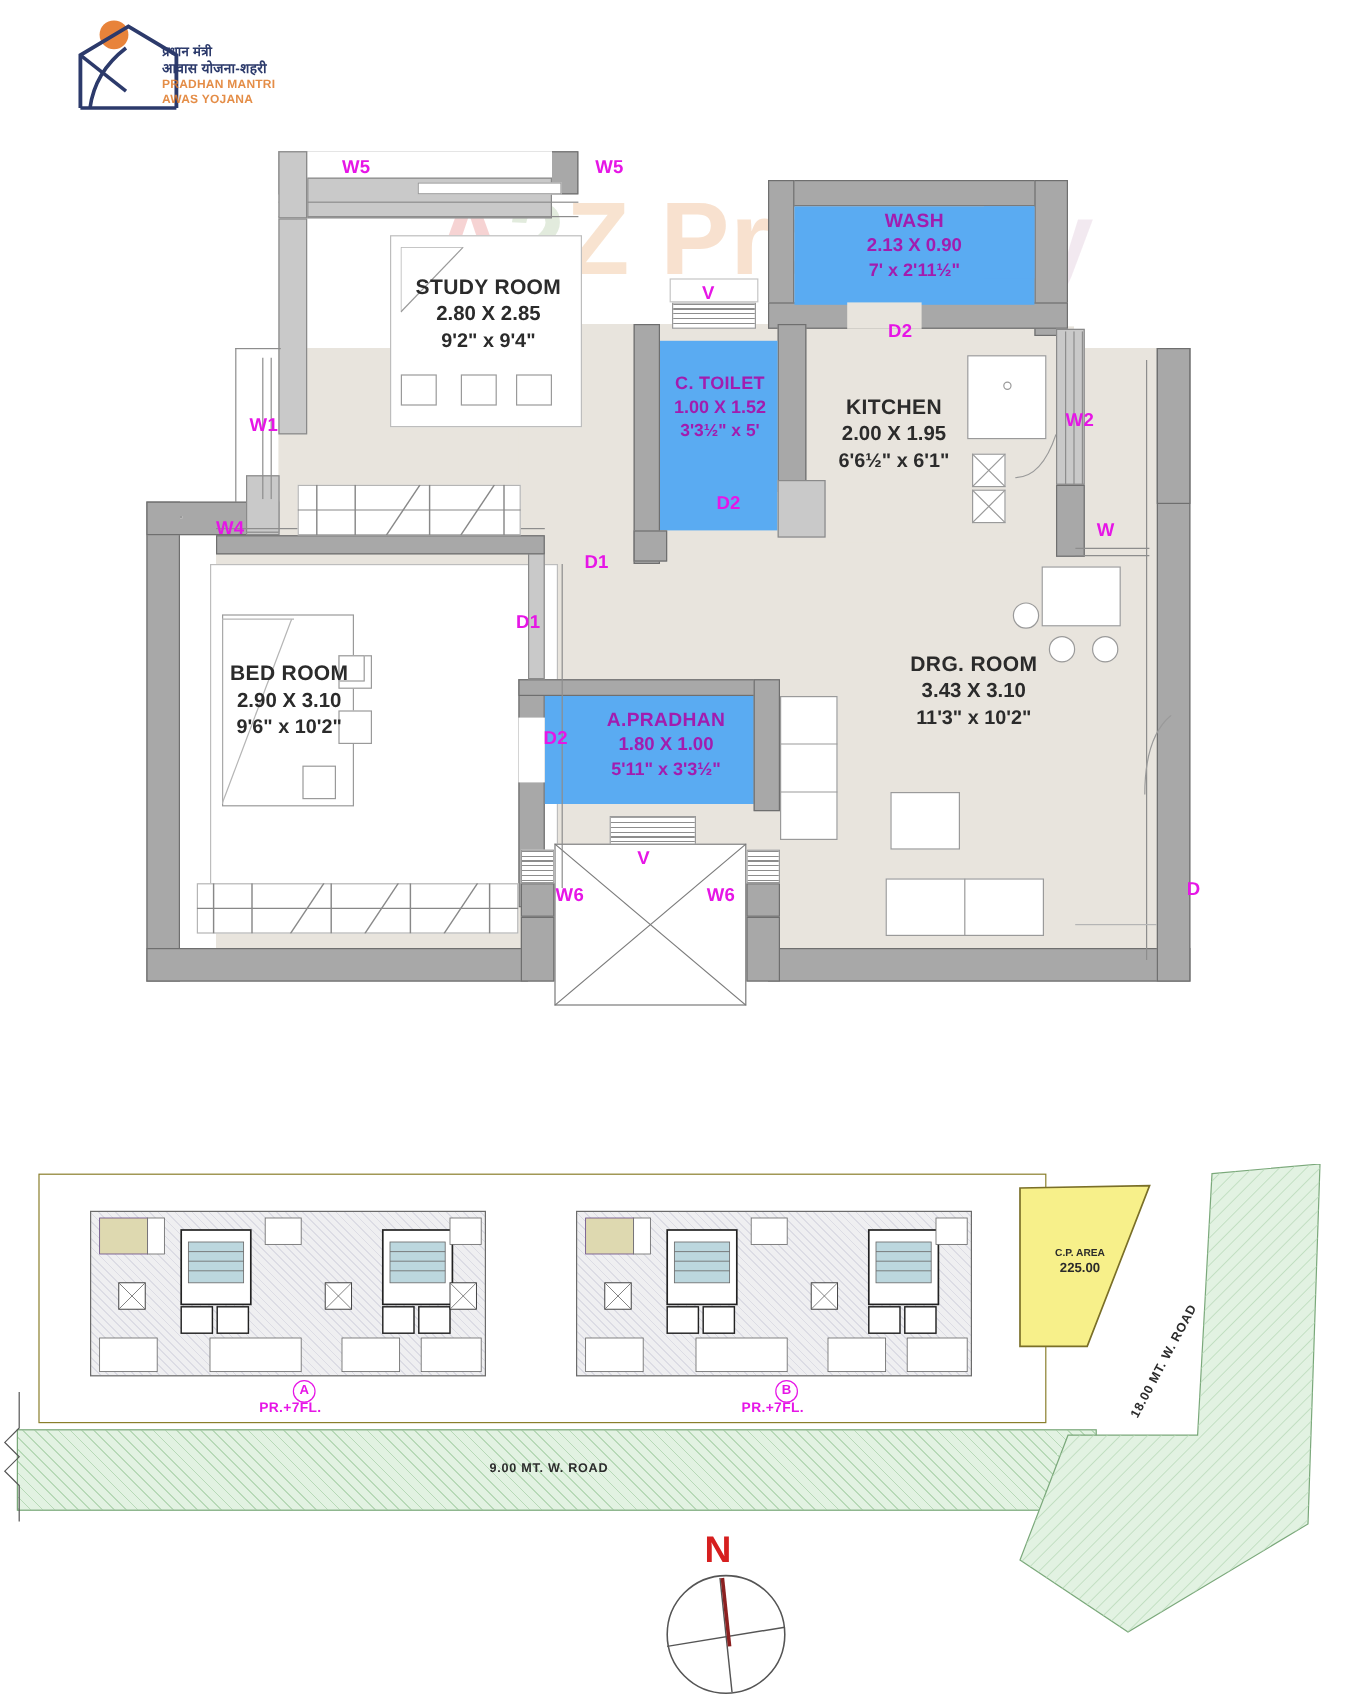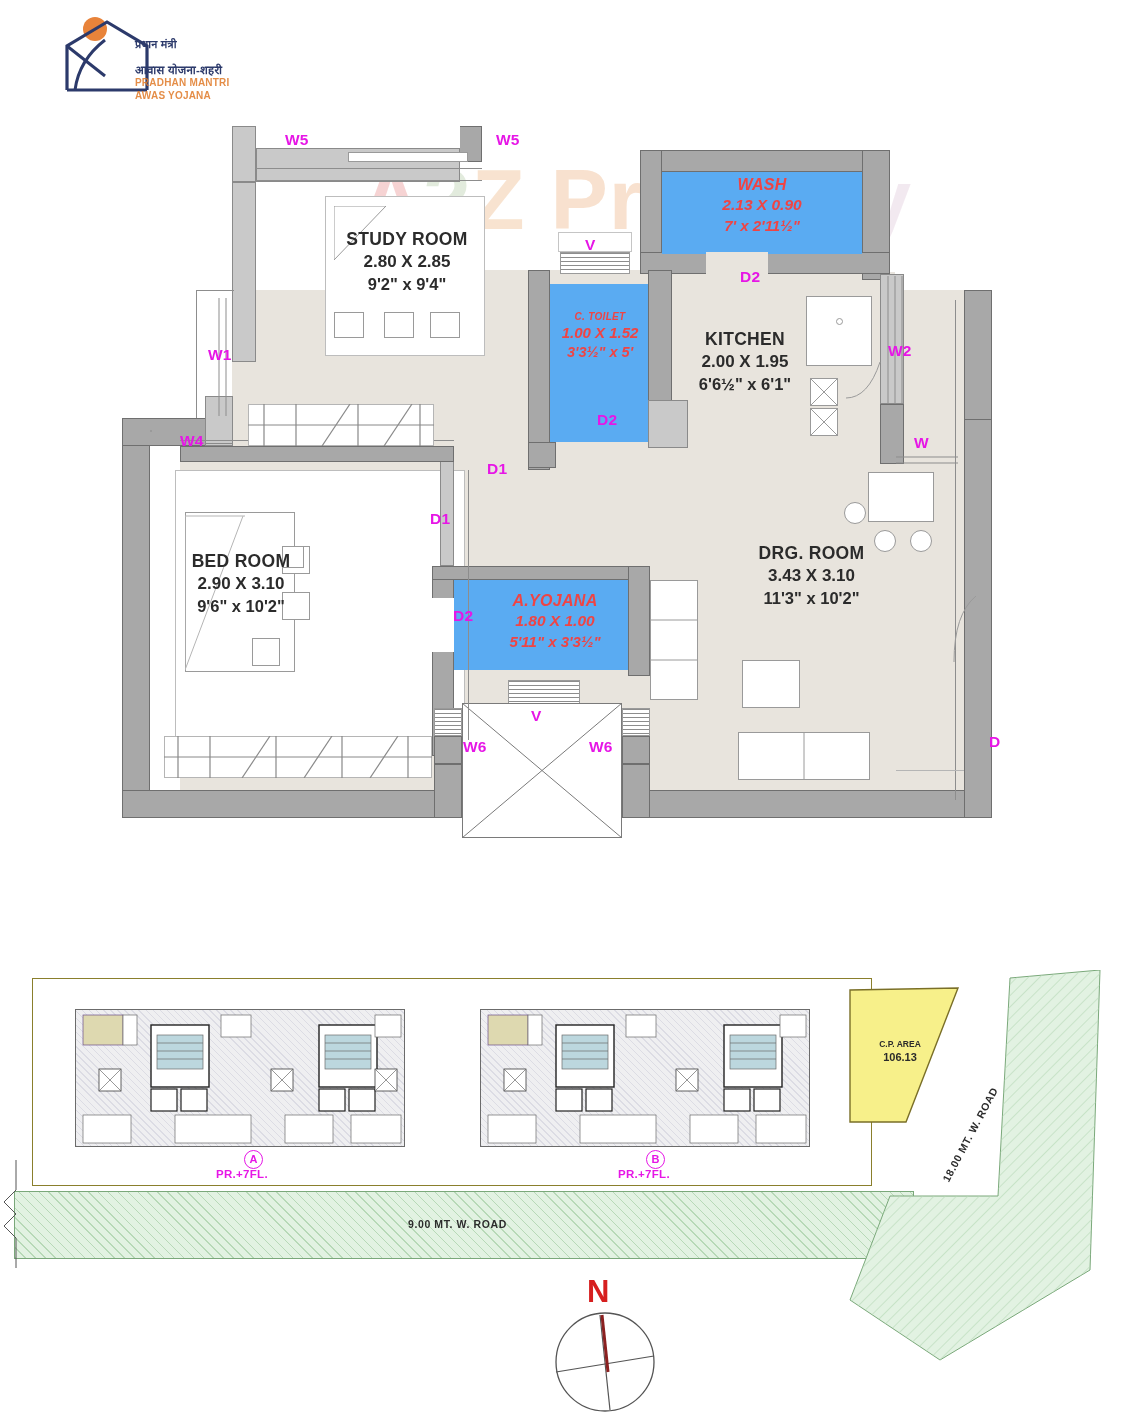--- a/index.html
+++ b/index.html
@@ -6,21 +6,21 @@
   body{width:1135px;height:1419px;position:relative;overflow:hidden;
        font-family:"Liberation Sans",sans-serif;color:#231f20;}
 
   .abs{position:absolute;}
 
   
   #logo{left:40px;top:8px;width:210px;height:92px;}
   #logo .house{position:absolute;left:15px;top:8px;width:110px;height:78px;}
   #logo .hindi{position:absolute;left:95px;top:30px;width:115px;line-height:1.22;}
   #logo .l1{font-size:11px;color:#2c3a6b;font-weight:700;letter-spacing:.2px;}
-  #logo .l2{font-size:11.5px;color:#2c3a6b;font-weight:700;letter-spacing:.2px;margin-top:12px;}
+  #logo .l2{font-size:11.5px;color:#2c3a6b;font-weight:700;letter-spacing:.2px;}
   #logo .l3{font-size:10px;color:#e07a28;font-weight:700;letter-spacing:.2px;opacity:.85;}
 
   
   #wm{left:360px;top:150px;width:620px;height:110px;pointer-events:none;
       font-size:86px;font-weight:700;letter-spacing:1px;white-space:nowrap;}
   #wm span{opacity:.22;}
   .wmA{color:#d93c3c;} .wmTwo{color:#7fa86a;} .wmZ{color:#e0852e;}
   .wmP{color:#e07a28;}
   .wmp2{color:#c9a0c0;}
 
@@ -32,21 +32,21 @@
   .blue-fill{background:#5aabf2;}
   .thinline{background:#8d8d8d;}
   .hairline{background:#b5b5b5;}
 
   .tag{color:#e616e6;font-weight:700;font-size:15.5px;letter-spacing:.2px;}
 
   .rlabel{text-align:center;line-height:1.32;color:#2b2b2b;}
   .rlabel .n{font-size:17.5px;font-weight:700;letter-spacing:.3px;}
   .rlabel .d{font-size:17px;font-weight:700;}
   .rlabel .f{font-size:16.5px;font-weight:700;}
-  .rlabel.blue .n,.rlabel.blue .d,.rlabel.blue .f{color:#ef4444;font-style:italic;}
+  .rlabel.blue .n,.rlabel.blue .d,.rlabel.blue .f{color:#a21caf;}
 
   .fixture{border:1px solid #9a9a9a;background:#fff;box-sizing:border-box;}
 
   
   .win{background:
       repeating-linear-gradient(to bottom,#8d8d8d 0 1px,transparent 1px 4px);
       background-color:#fff;border:1px solid #9a9a9a;box-sizing:border-box;}
   .win-v{background:
       repeating-linear-gradient(to right,#8d8d8d 0 1px,transparent 1px 4px);
       background-color:#fff;border:1px solid #9a9a9a;box-sizing:border-box;}
@@ -269,21 +269,21 @@
     <line x1="12" y1="0" x2="12" y2="118" stroke="#8d8d8d" stroke-width="1"></line>
   </svg>
 
   <div class="abs rlabel" style="left:312px;top:228px;width:190px;">
     <div class="n">STUDY ROOM</div>
     <div class="d">2.80 X 2.85</div>
     <div class="f">9'2"  x  9'4"</div>
   </div>
 
   <div class="abs rlabel blue" style="left:536px;top:310px;width:128px;">
-    <div class="n" style="font-size:10px;">C. TOILET</div>
+    <div class="n" style="font-size:15px;">C. TOILET</div>
     <div class="d" style="font-size:15px;">1.00 X 1.52</div>
     <div class="f" style="font-size:14.5px;">3'3½" x 5'</div>
   </div>
 
   <div class="abs rlabel blue" style="left:662px;top:174px;width:200px;">
     <div class="n" style="font-size:16px;">WASH</div>
     <div class="d" style="font-size:15.5px;">2.13 X 0.90</div>
     <div class="f" style="font-size:15px;">7' x 2'11½"</div>
   </div>
 
@@ -293,21 +293,21 @@
     <div class="f">6'6½" x 6'1"</div>
   </div>
 
   <div class="abs rlabel" style="left:166px;top:550px;width:150px;">
     <div class="n">BED ROOM</div>
     <div class="d">2.90 X 3.10</div>
     <div class="f">9'6" x 10'2"</div>
   </div>
 
   <div class="abs rlabel blue" style="left:470px;top:590px;width:170px;">
-    <div class="n" style="font-size:16px;">A.YOJANA</div>
+    <div class="n" style="font-size:16px;">A.PRADHAN</div>
     <div class="d" style="font-size:15.5px;">1.80 X 1.00</div>
     <div class="f" style="font-size:15px;">5'11" x 3'3½"</div>
   </div>
 
   <div class="abs rlabel" style="left:714px;top:542px;width:195px;">
     <div class="n">DRG. ROOM</div>
     <div class="d">3.43 X 3.10</div>
     <div class="f">11'3" x 10'2"</div>
   </div>
 
@@ -344,21 +344,21 @@
     <polygon points="190,8 280,0 270,300 120,390 30,330 70,226 178,226" fill="url(#hatch2)"></polygon>
   </svg>
 
   <div class="abs" style="left:32px;top:18px;width:840px;height:208px;border:1px solid #8a7f2c;box-sizing:border-box;background:#fff;"></div>
 
   <svg class="abs" style="left:846px;top:16px;width:170px;height:150px;">
     <polygon points="4,14 112,12 60,146 4,146" fill="#f7f08a" stroke="#7a6f28" stroke-width="1.4"></polygon>
   </svg>
   <div class="abs cptxt" style="left:852px;top:68px;width:96px;margin-top:10px;">
     <div>C.P. AREA</div>
-    <div class="cpnum">106.13</div>
+    <div class="cpnum">225.00</div>
   </div>
 
   <div class="abs bldg" style="left:75px;top:49px;width:330px;height:138px;"></div>
 
   <div class="abs bldg" style="left:480px;top:49px;width:330px;height:138px;"></div>
 
   <svg class="abs" style="left:75px;top:49px;width:330px;height:138px;">
     <g stroke="#6b6b6b" fill="none" stroke-width="0.7">
       <rect x="8" y="6" width="40" height="30" fill="#ded9b0" stroke="#6b4f8a"></rect>
       <rect x="48" y="6" width="14" height="30" fill="#fff"></rect>

